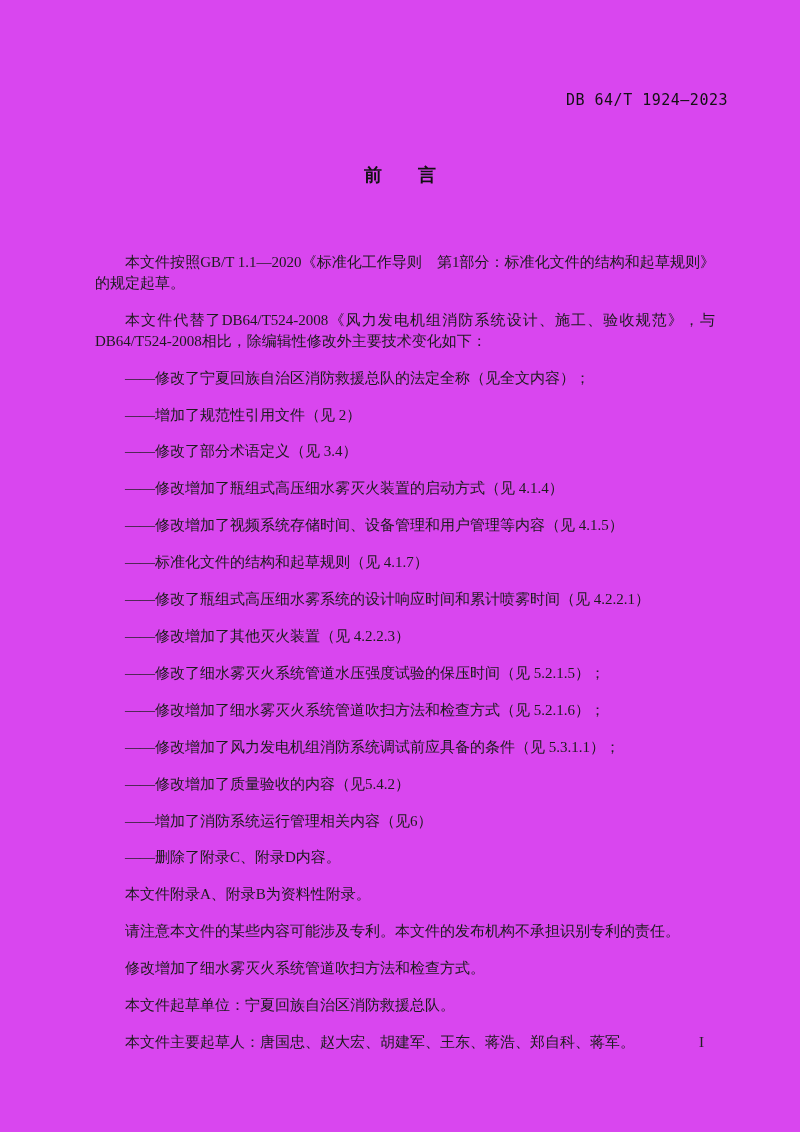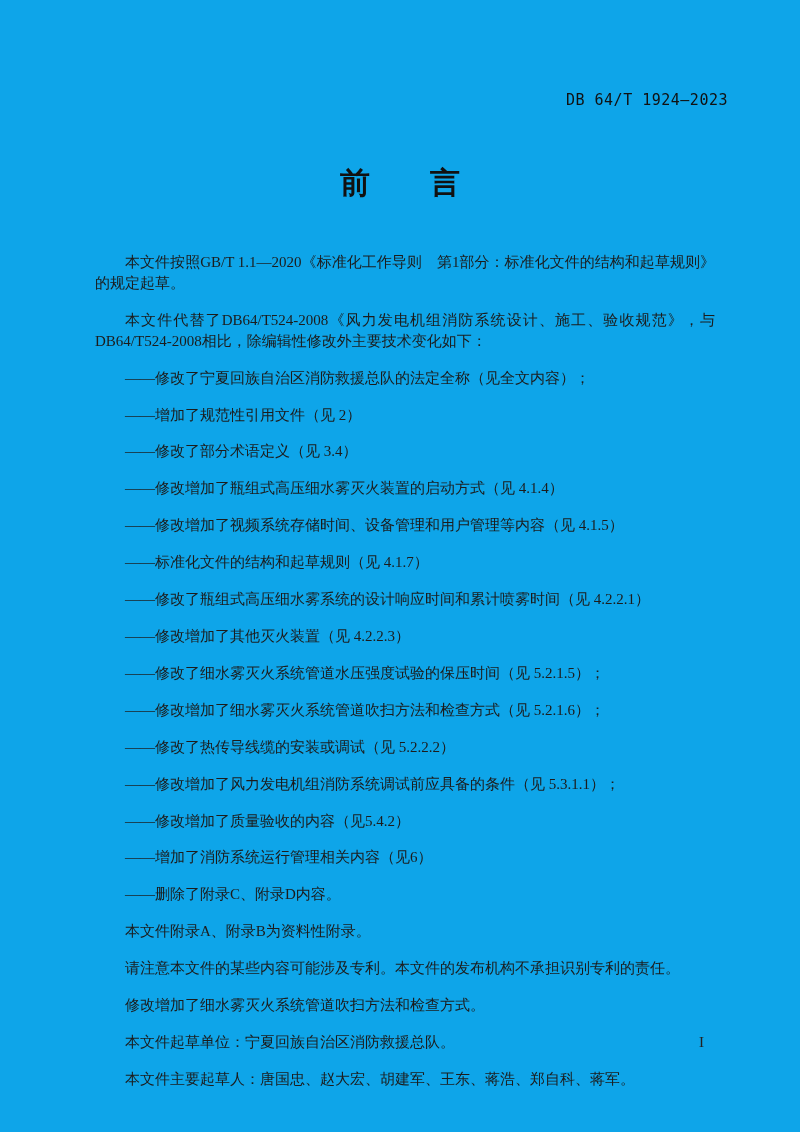--- a/index.html
+++ b/index.html
@@ -5,21 +5,21 @@
   * { box-sizing: border-box; }
   html, body {
     margin: 0;
     padding: 0;
     background: #ffffff;
   }
   .page {
     position: relative;
     width: 800px;
     height: 1132px;
-    background: #0ea5e9;
+    background: #d946ef;
     font-family: "Liberation Serif", "DejaVu Serif", serif;
     color: #1c1c1c;
     overflow: hidden;
   }
   .doc-number {
     position: absolute;
     top: 91px;
     right: 72px;
     font-family: "DejaVu Sans Mono", "Liberation Mono", monospace;
     font-size: 15px;
@@ -29,21 +29,21 @@
   }
   .title {
     position: absolute;
     top: 163px;
     left: 0;
     width: 100%;
     margin: 0;
     text-align: center;
     font-family: "Liberation Sans", "DejaVu Sans", sans-serif;
     font-weight: bold;
-    font-size: 30px;
+    font-size: 18px;
     color: #111111;
   }
   .body {
     position: absolute;
     left: 79px;
     top: 236px;
     width: 652px;
     font-size: 15px;
     line-height: 20.9px;
     text-align: justify;
@@ -78,21 +78,20 @@
     <p>——修改了宁夏回族自治区消防救援总队的法定全称（见全文内容）；</p>
     <p>——增加了规范性引用文件（见 2）</p>
     <p>——修改了部分术语定义（见 3.4）</p>
     <p>——修改增加了瓶组式高压细水雾灭火装置的启动方式（见 4.1.4）</p>
     <p>——修改增加了视频系统存储时间、设备管理和用户管理等内容（见 4.1.5）</p>
     <p>——标准化文件的结构和起草规则（见 4.1.7）</p>
     <p>——修改了瓶组式高压细水雾系统的设计响应时间和累计喷雾时间（见 4.2.2.1）</p>
     <p>——修改增加了其他灭火装置（见 4.2.2.3）</p>
     <p>——修改了细水雾灭火系统管道水压强度试验的保压时间（见 5.2.1.5）；</p>
     <p>——修改增加了细水雾灭火系统管道吹扫方法和检查方式（见 5.2.1.6）；</p>
-    <p>——修改了热传导线缆的安装或调试（见 5.2.2.2）</p>
     <p>——修改增加了风力发电机组消防系统调试前应具备的条件（见 5.3.1.1）；</p>
     <p>——修改增加了质量验收的内容（见5.4.2）</p>
     <p>——增加了消防系统运行管理相关内容（见6）</p>
     <p>——删除了附录C、附录D内容。</p>
 
     <p>本文件附录A、附录B为资料性附录。</p>
     <p>请注意本文件的某些内容可能涉及专利。本文件的发布机构不承担识别专利的责任。</p>
     <p>修改增加了细水雾灭火系统管道吹扫方法和检查方式。</p>
     <p>本文件起草单位：宁夏回族自治区消防救援总队。</p>
     <p>本文件主要起草人：唐国忠、赵大宏、胡建军、王东、蒋浩、郑自科、蒋军。</p>

